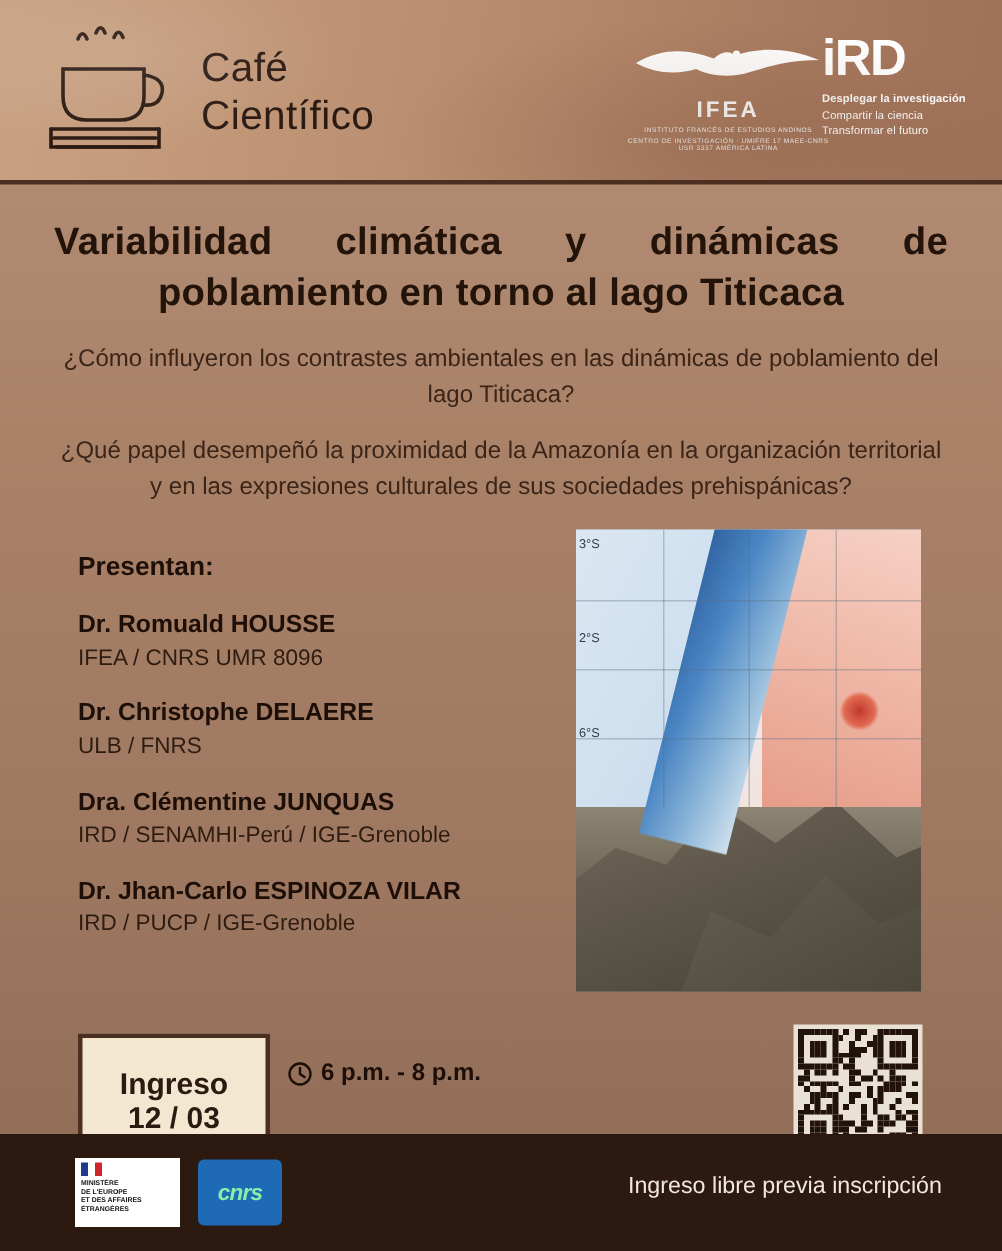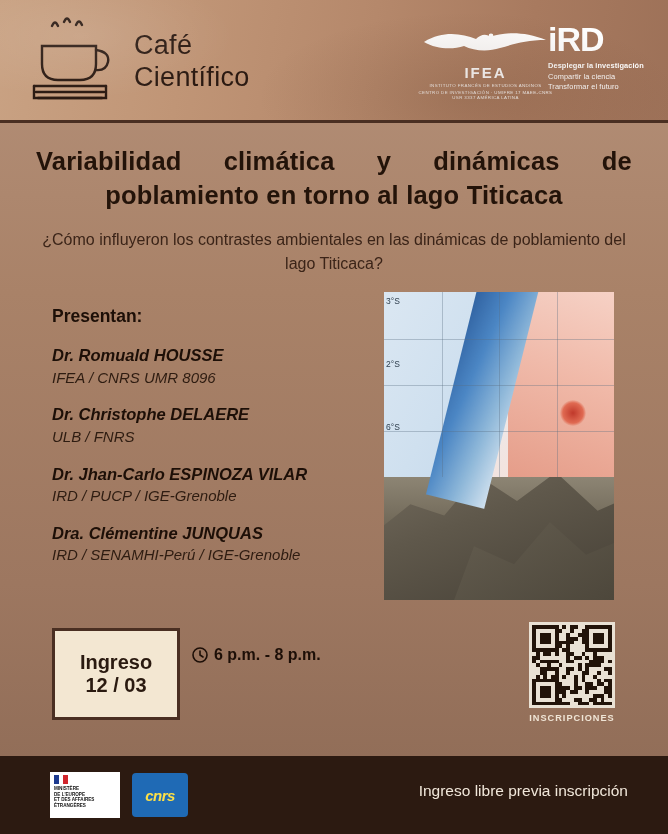--- a/index.html
+++ b/index.html
@@ -130,21 +130,21 @@
     left: 52px;
     top: 14px;
     width: 320px;
     color: #1d0f07;
   }
   .presentan {
     font-size: 17.5px;
     font-weight: bold;
     margin-bottom: 18px;
   }
-  .person { margin-bottom: 17px; font-style: italic; }
+  .person { margin-bottom: 17px; }
   .person .pname {
     font-size: 16.5px;
     font-weight: bold;
     line-height: 1.25;
   }
   .person .paff {
     font-size: 15px;
     color: #2e1c11;
     line-height: 1.3;
     margin-top: 2px;
@@ -364,21 +364,21 @@
     margin-bottom: 2px;
   }
   .cnrs-logo {
     position: absolute;
     left: 132px;
     top: 17px;
     width: 56px;
     height: 44px;
     border-radius: 4px;
     background: #1f6ab5;
-    color: #fde047;
+    color: #86efac;
     display: flex;
     align-items: center;
     justify-content: center;
     font-size: 15px;
     font-weight: bold;
     font-style: italic;
     letter-spacing: -0.5px;
   }
   .free-entry {
     position: absolute;
@@ -428,43 +428,44 @@
         <div>Compartir la ciencia</div>
         <div>Transformar el futuro</div>
       </div>
     </div>
   </div>
 
   <div class="title-wrap">
     <div class="main-title">Variabilidad climática y dinámicas de poblamiento en torno al lago Titicaca</div>
     <div class="questions">
       <div class="q1">¿Cómo influyeron los contrastes ambientales en las dinámicas de poblamiento del lago Titicaca?</div>
+      <div class="q2">¿Qué papel desempeñó la proximidad de la Amazonía en la organización territorial y en las expresiones culturales de sus sociedades prehispánicas?</div>
     </div>
   </div>
 
   <div class="body-area">
 
     <div class="presenters">
       <div class="presentan">Presentan:</div>
 
       <div class="person">
         <div class="pname">Dr. Romuald HOUSSE</div>
         <div class="paff">IFEA / CNRS UMR 8096</div>
       </div>
       <div class="person">
         <div class="pname">Dr. Christophe DELAERE</div>
         <div class="paff">ULB / FNRS</div>
       </div>
       <div class="person">
+        <div class="pname">Dra. Clémentine JUNQUAS</div>
+        <div class="paff">IRD / SENAMHI-Perú / IGE-Grenoble</div>
+      </div>
+      <div class="person">
         <div class="pname">Dr. Jhan-Carlo ESPINOZA VILAR</div>
         <div class="paff">IRD / PUCP / IGE-Grenoble</div>
-      </div>
-      <div class="person">
-        <div class="pname">Dra. Clémentine JUNQUAS</div>
-        <div class="paff">IRD / SENAMHI-Perú / IGE-Grenoble</div>
       </div>
     </div>
 
     <div class="media">
       <div class="photo">
         <div class="lake"></div>
         <div class="mountain"></div>
         <div class="mountain2"></div>
       </div>
       <div class="map">

